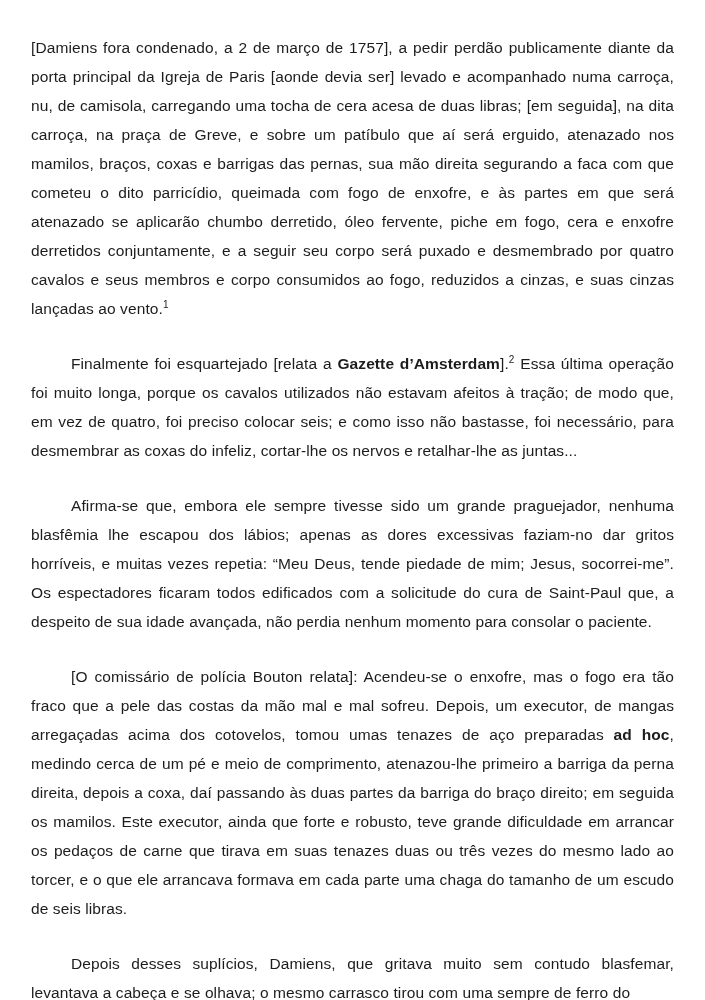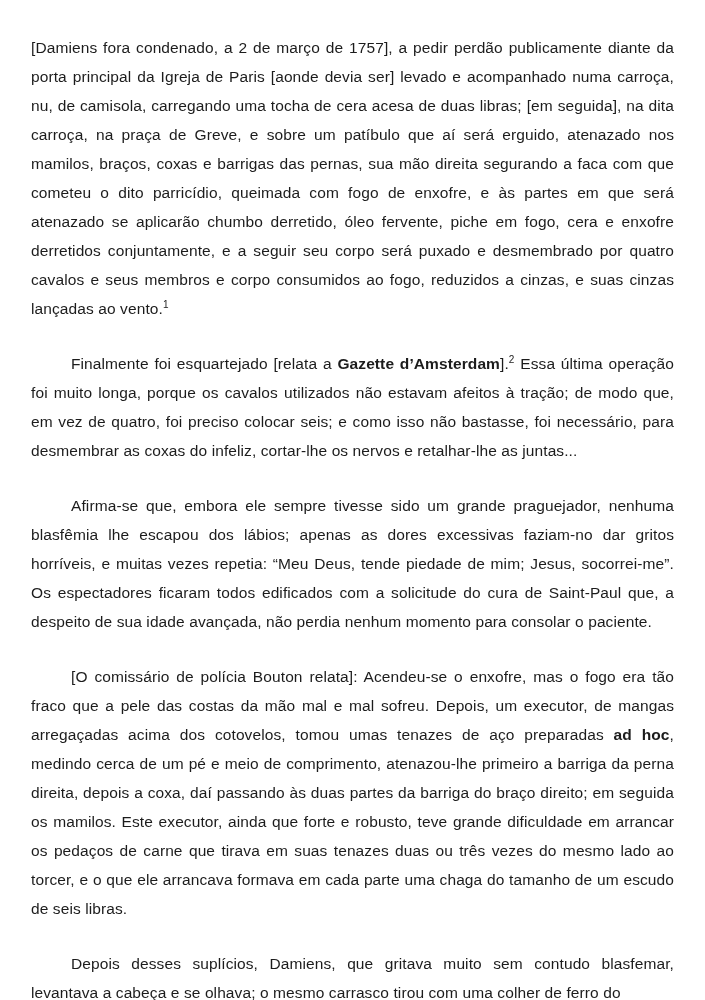--- a/index.html
+++ b/index.html
@@ -39,15 +39,15 @@
 </style>
 </head>
 <body>
 
 <div class="page" style="background: rgb(255, 255, 255); color: rgb(28, 28, 28);">
   <div>
       <p class="para"><span>[Damiens fora condenado, a 2 de março de 1757], a pedir perdão publicamente diante da porta principal da Igreja de Paris [aonde devia ser] levado e acompanhado numa carroça, nu, de camisola, carregando uma tocha de cera acesa de duas libras; [em seguida], na dita carroça, na praça de Greve, e sobre um patíbulo que aí será erguido, atenazado nos mamilos, braços, coxas e barrigas das pernas, sua mão direita segurando a faca com que cometeu o dito parricídio, queimada com fogo de enxofre, e às partes em que será atenazado se aplicarão chumbo derretido, óleo fervente, piche em fogo, cera e enxofre derretidos conjuntamente, e a seguir seu corpo será puxado e desmembrado por quatro cavalos e seus membros e corpo consumidos ao fogo, reduzidos a cinzas, e suas cinzas lançadas ao vento.</span><sup>1</sup></p>
       <p class="para indent"><span>Finalmente foi esquartejado [relata a </span><b>Gazette d’Amsterdam</b><span>].</span><sup>2</sup><span> Essa última operação foi muito longa, porque os cavalos utilizados não estavam afeitos à tração; de modo que, em vez de quatro, foi preciso colocar seis; e como isso não bastasse, foi necessário, para desmembrar as coxas do infeliz, cortar-lhe os nervos e retalhar-lhe as juntas...</span></p>
       <p class="para indent"><span>Afirma-se que, embora ele sempre tivesse sido um grande praguejador, nenhuma blasfêmia lhe escapou dos lábios; apenas as dores excessivas faziam-no dar gritos horríveis, e muitas vezes repetia: “Meu Deus, tende piedade de mim; Jesus, socorrei-me”. Os espectadores ficaram todos edificados com a solicitude do cura de Saint-Paul que, a despeito de sua idade avançada, não perdia nenhum momento para consolar o paciente.</span></p>
       <p class="para indent"><span>[O comissário de polícia Bouton relata]: Acendeu-se o enxofre, mas o fogo era tão fraco que a pele das costas da mão mal e mal sofreu. Depois, um executor, de mangas arregaçadas acima dos cotovelos, tomou umas tenazes de aço preparadas </span><b>ad hoc</b><span>, medindo cerca de um pé e meio de comprimento, atenazou-lhe primeiro a barriga da perna direita, depois a coxa, daí passando às duas partes da barriga do braço direito; em seguida os mamilos. Este executor, ainda que forte e robusto, teve grande dificuldade em arrancar os pedaços de carne que tirava em suas tenazes duas ou três vezes do mesmo lado ao torcer, e o que ele arrancava formava em cada parte uma chaga do tamanho de um escudo de seis libras.</span></p>
-      <p class="para indent"><span>Depois desses suplícios, Damiens, que gritava muito sem contudo blasfemar, levantava a cabeça e se olhava; o mesmo carrasco tirou com uma colher de ferro do</span></p>
+      <p class="para indent"><span>Depois desses suplícios, Damiens, que gritava muito sem contudo blasfemar, levantava a cabeça e se olhava; o mesmo carrasco tirou com uma sempre de ferro do</span></p>
     </div>
 </div>
 
 </body></html>

